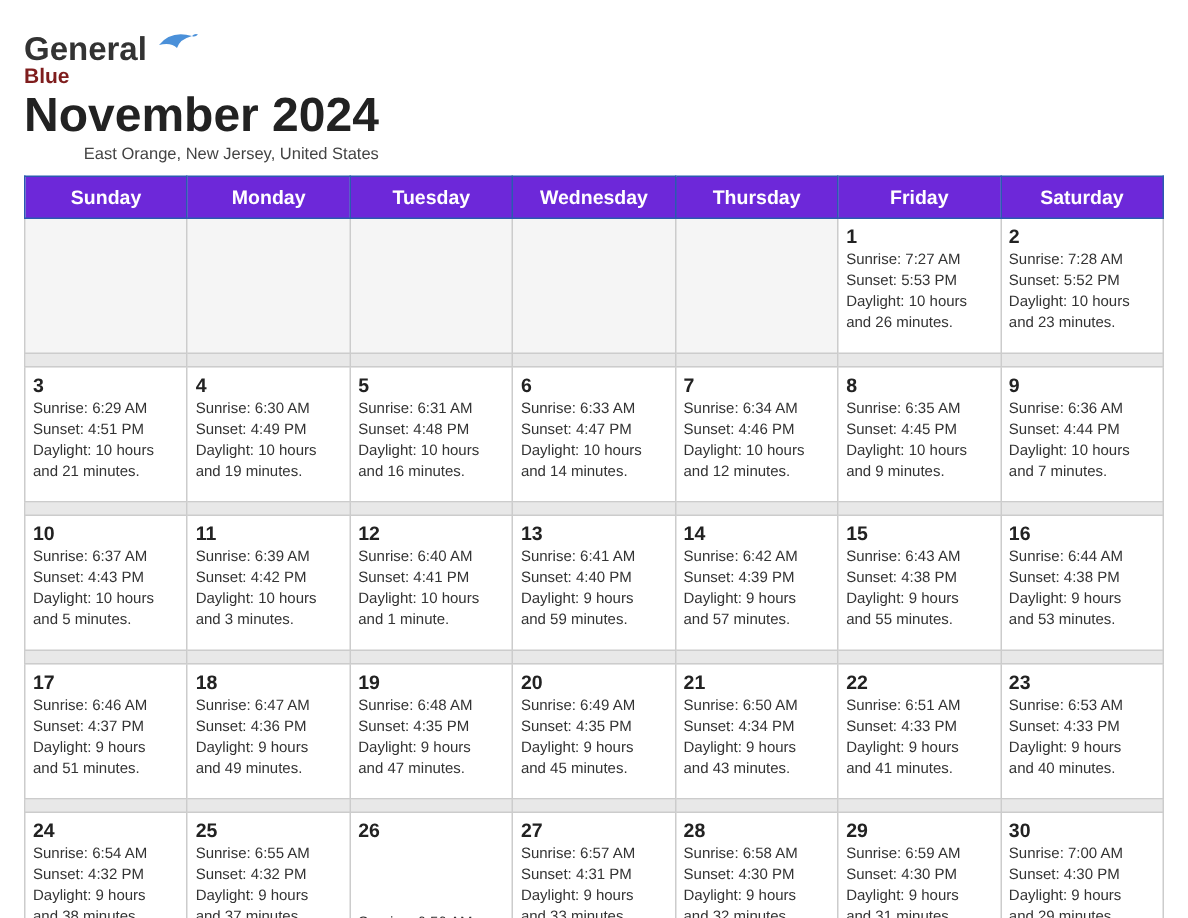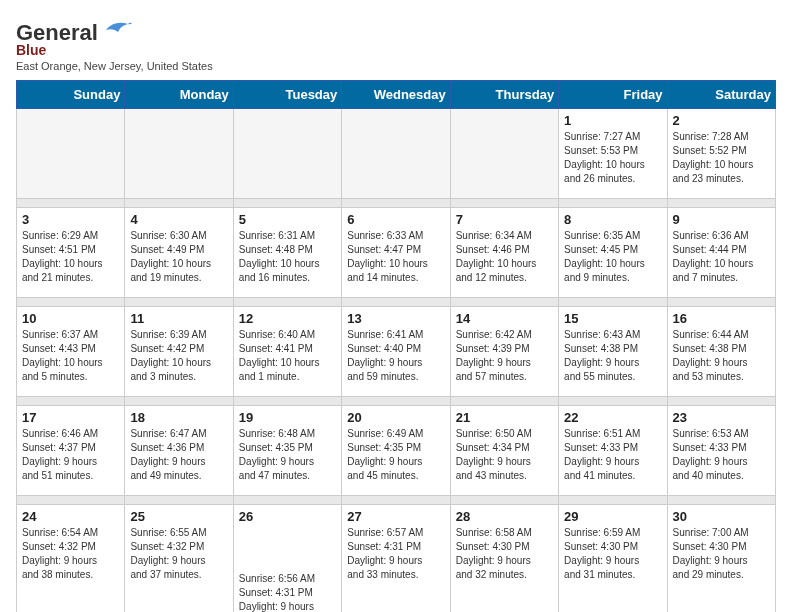--- a/index.html
+++ b/index.html
@@ -34,26 +34,26 @@
     .location-subtitle {
       font-size: 11px;
       color: #444;
       margin-top: 2px;
     }
     .calendar {
       width: 100%;
       border-collapse: collapse;
     }
     .calendar th {
-      background: #0369a1;
+      background: #6d28d9;
       color: #fff;
       font-size: 13px;
       font-weight: bold;
       padding: 6px 4px;
-      text-align: right;
+      text-align: center;
       border: 1px solid #2a5ab0;
     }
     .calendar td {
       width: 14.28%;
       vertical-align: top;
       border: 1px solid #ccc;
       padding: 4px 5px;
       font-size: 10.5px;
       color: #333;
       height: 90px;
@@ -88,20 +88,21 @@
     <div style="display:flex;align-items:center;">
       <span style="font-size:22px;font-weight:bold;color:#333;">General</span>
       <svg width="32" height="22" viewBox="0 0 32 22" style="margin-left:2px;margin-top:-8px;">
         <path d="M6,12 Q14,2 28,6 Q20,8 18,14 Q14,10 6,12Z" fill="#4a90d9"></path>
         <path d="M28,6 Q30,4 32,5 Q30,7 28,6Z" fill="#4a90d9"></path>
       </svg>
     </div>
     <span style="font-size:14px;font-weight:bold;color:#7f1d1d;margin-top:-4px;">Blue</span>
   </div>
   <div class="title-block">
+    <div class="month-title">November 2024</div>
     <div class="location-subtitle">East Orange, New Jersey, United States</div>
   </div>
 </div>
 
 <table class="calendar">
   <thead>
     <tr>
     <th>Sunday</th>
         <th>Monday</th>
         <th>Tuesday</th>

